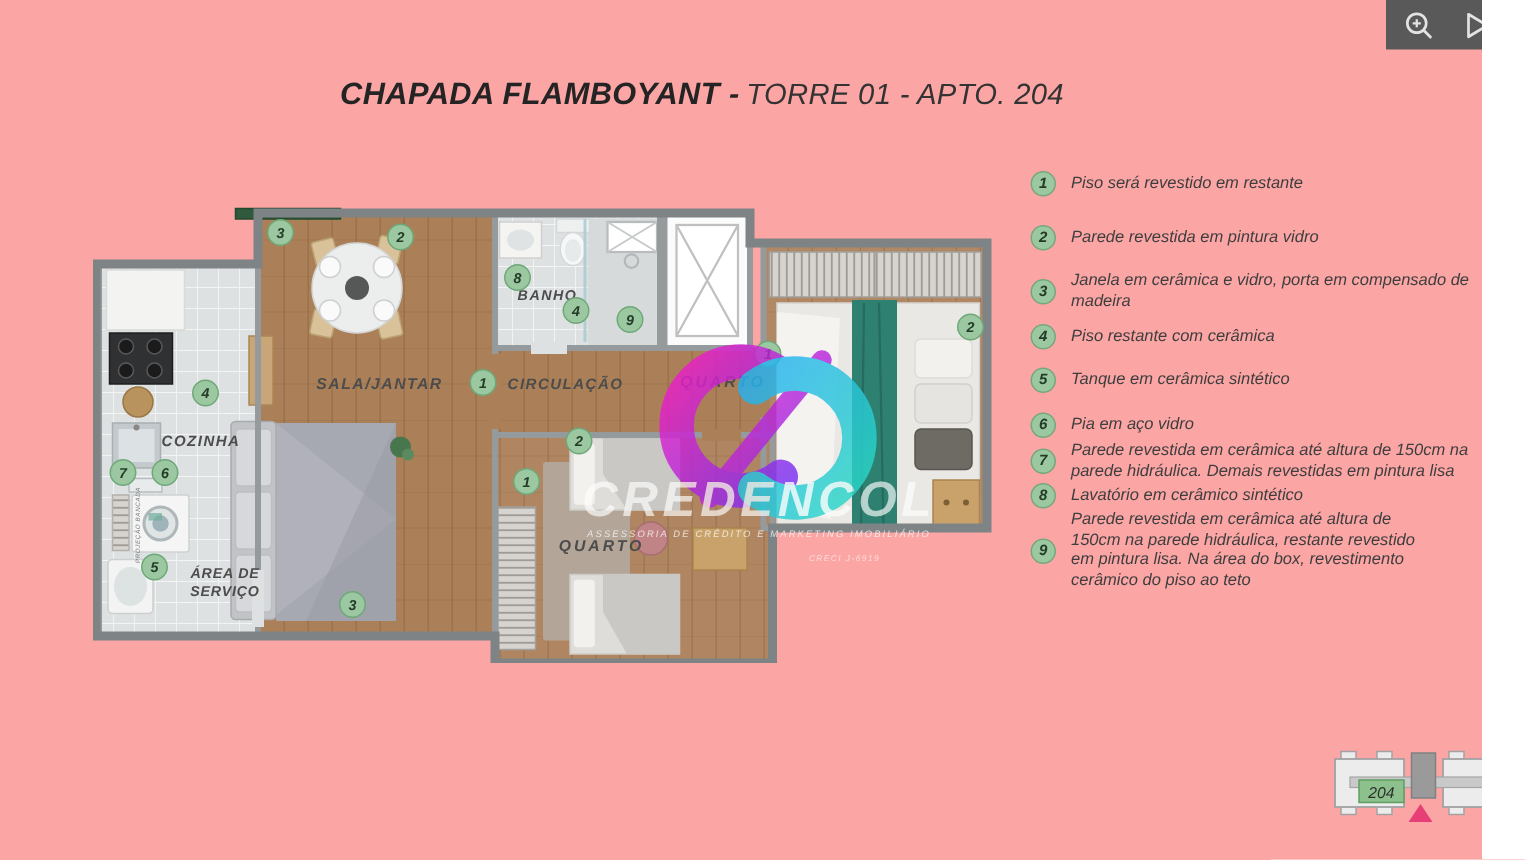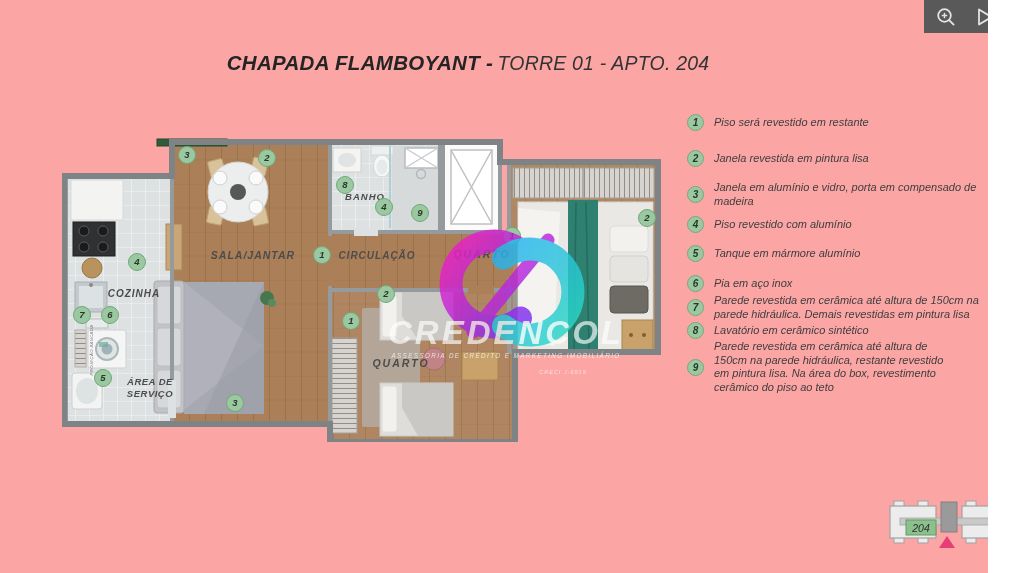--- a/index.html
+++ b/index.html
@@ -332,37 +332,37 @@
     </svg>
   </div>
 
   <div class="legend">
     <div class="legend-row r1">
         <span class="lbadge">1</span>
         <span class="ltext">Piso será revestido em restante</span>
       </div>
     <div class="legend-row r2">
         <span class="lbadge">2</span>
-        <span class="ltext">Janela revestida em pintura lisa</span>
+        <span class="ltext">Parede revestida em pintura vidro</span>
       </div>
     <div class="legend-row r3">
         <span class="lbadge">3</span>
-        <span class="ltext">Janela em alumínio e vidro, porta em compensado de madeira</span>
+        <span class="ltext">Janela em cerâmica e vidro, porta em compensado de madeira</span>
       </div>
     <div class="legend-row r4">
         <span class="lbadge">4</span>
-        <span class="ltext">Piso revestido com alumínio</span>
+        <span class="ltext">Piso restante com cerâmica</span>
       </div>
     <div class="legend-row r5">
         <span class="lbadge">5</span>
-        <span class="ltext">Tanque em mármore alumínio</span>
+        <span class="ltext">Tanque em cerâmica sintético</span>
       </div>
     <div class="legend-row r6">
         <span class="lbadge">6</span>
-        <span class="ltext">Pia em aço inox</span>
+        <span class="ltext">Pia em aço vidro</span>
       </div>
     <div class="legend-row r7">
         <span class="lbadge">7</span>
         <span class="ltext">Parede revestida em cerâmica até altura de 150cm na parede hidráulica. Demais revestidas em pintura lisa</span>
       </div>
     <div class="legend-row r8">
         <span class="lbadge">8</span>
         <span class="ltext">Lavatório em cerâmico sintético</span>
       </div>
     <div class="legend-row r9">

